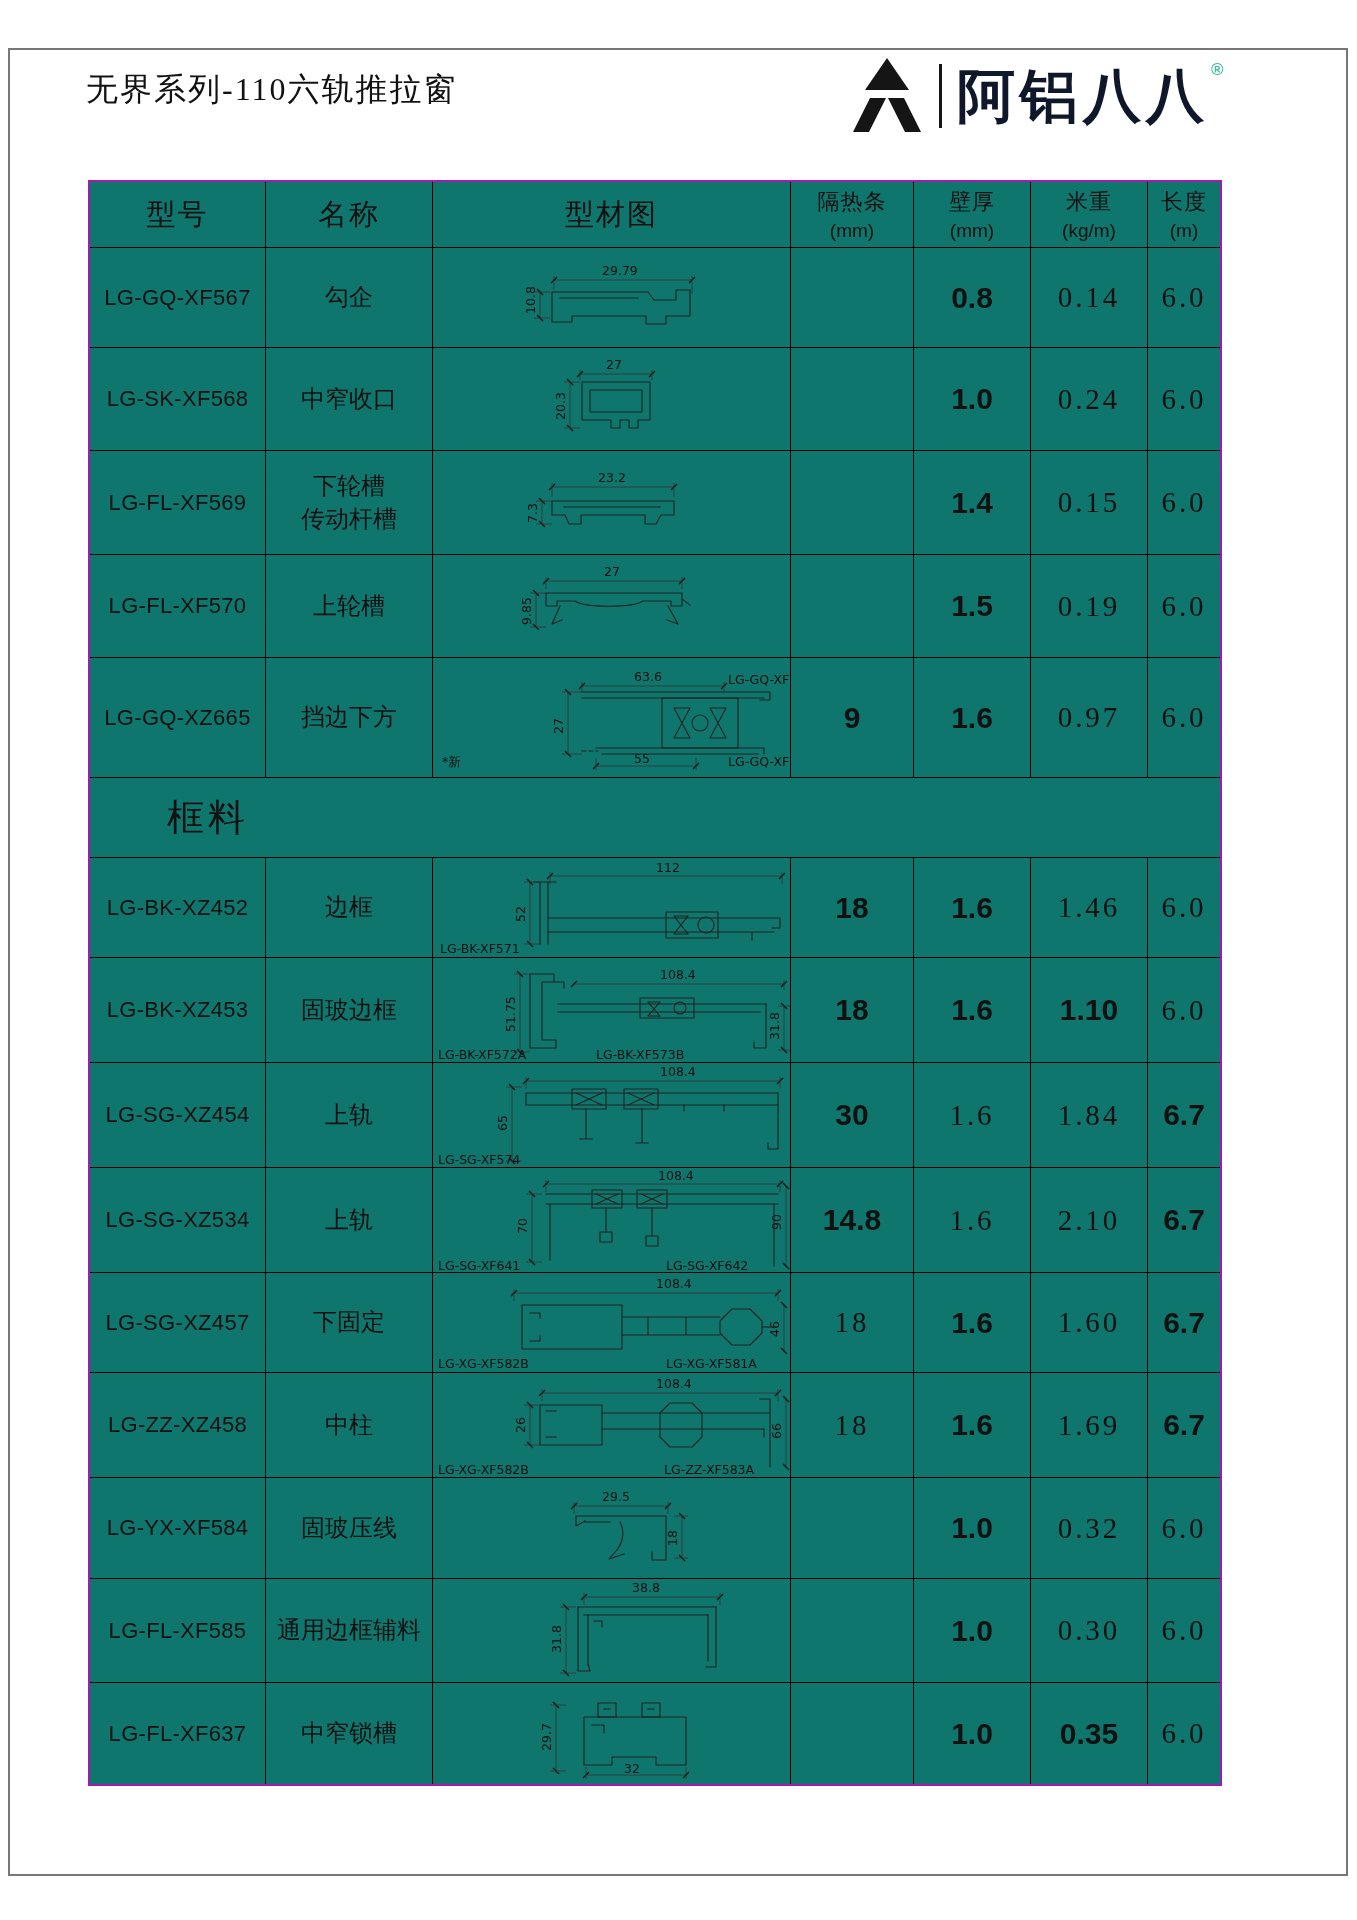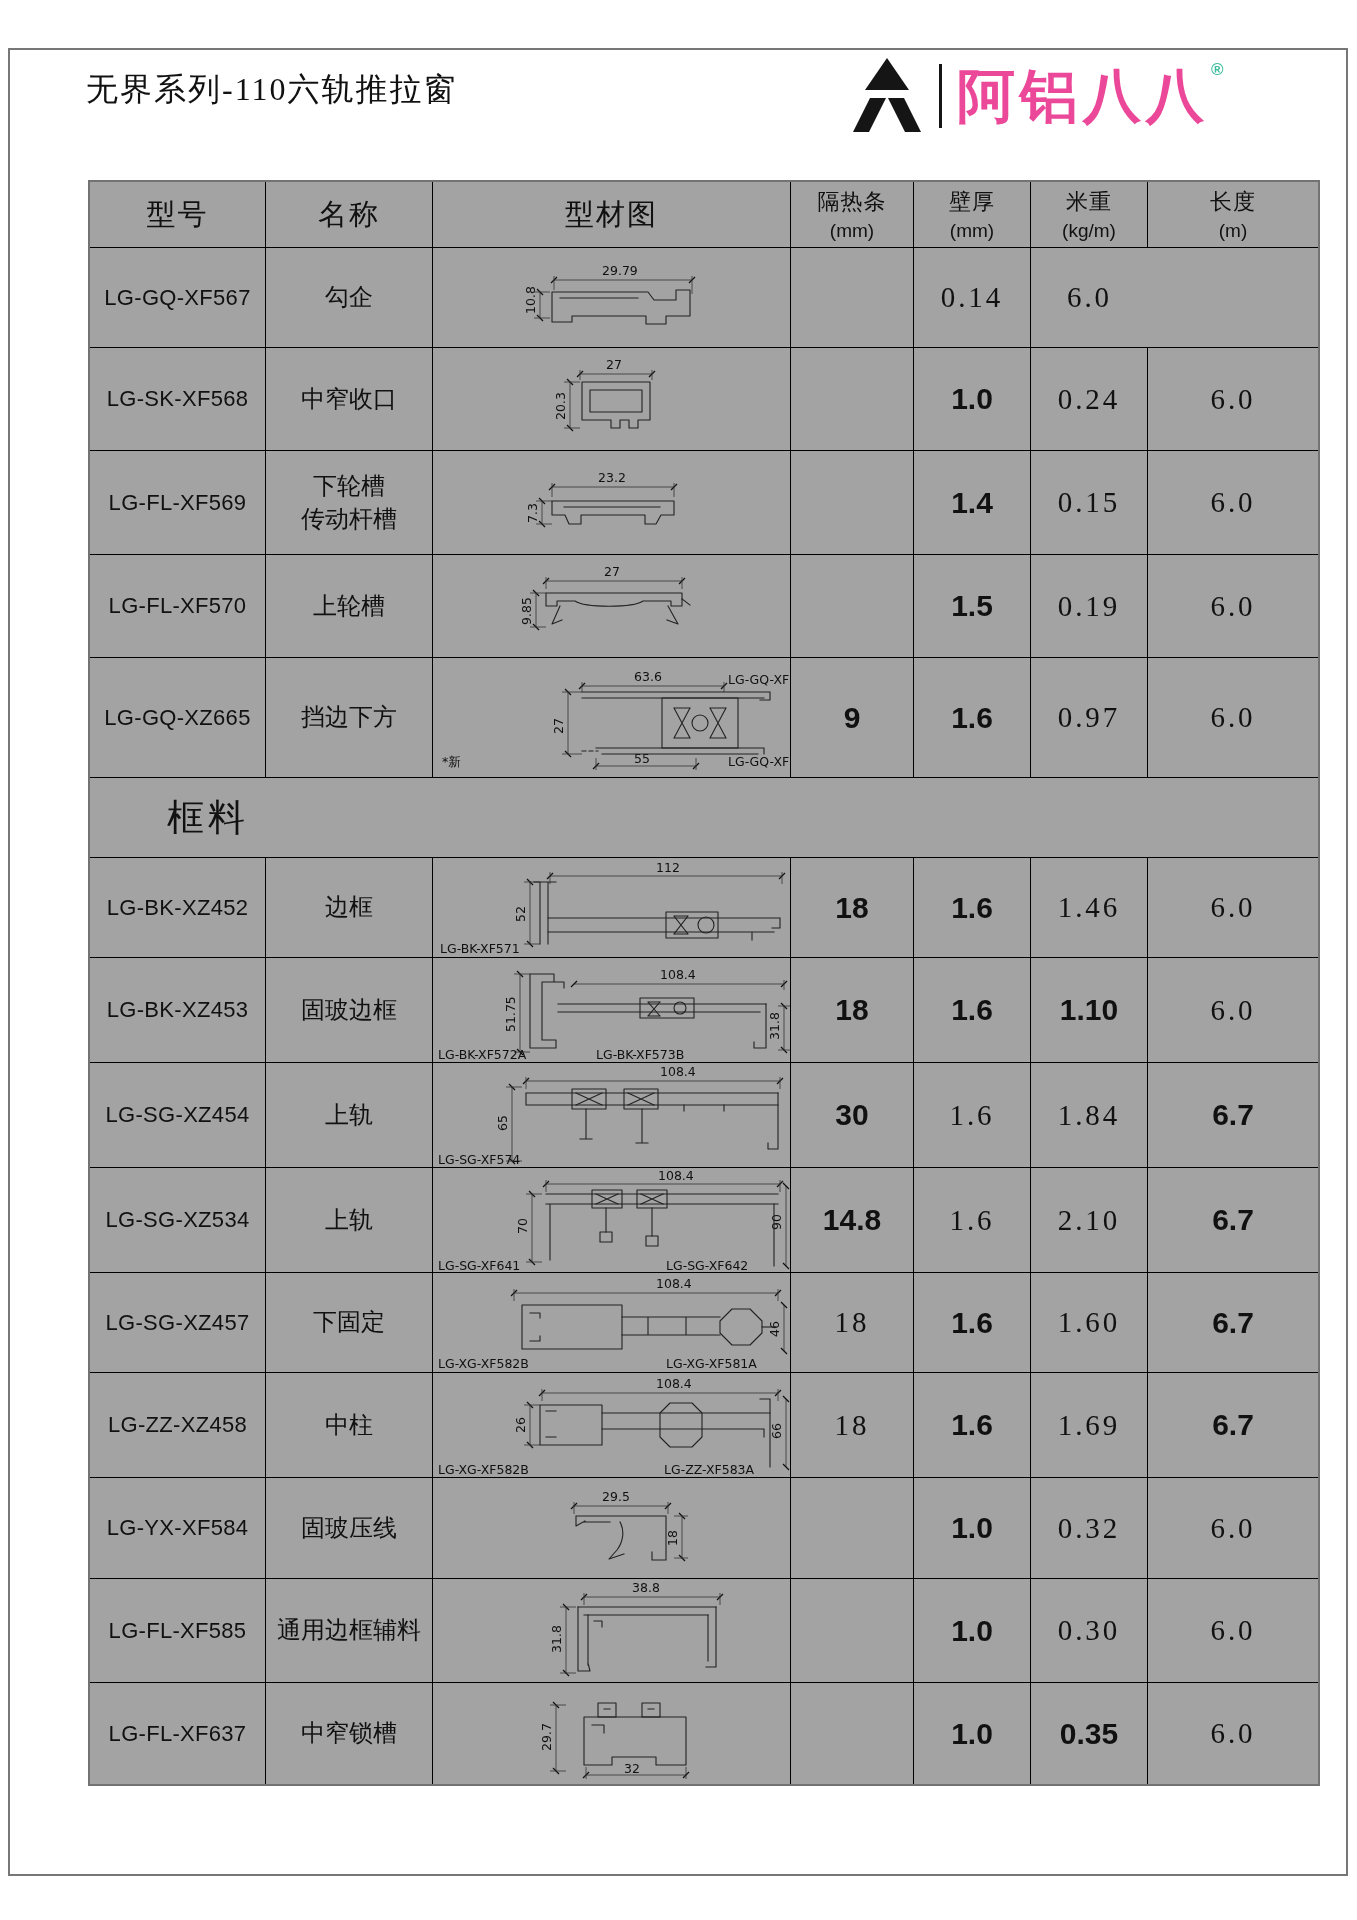--- a/index.html
+++ b/index.html
@@ -3,21 +3,21 @@
 <meta charset="utf-8">
 <style>
   html,body{margin:0;padding:0;background:#fff}
   body{width:1357px;height:1920px;position:relative;font-family:"Liberation Serif",serif;color:#111}
   .frame{position:absolute;left:8px;top:48px;width:1340px;height:1828px;border:2px solid #777;box-sizing:border-box}
   .title{position:absolute;left:86px;top:68px;font-size:32px;letter-spacing:2px;color:#111;white-space:nowrap}
   .logo{position:absolute;left:850px;top:52px;height:88px;display:flex;align-items:center}
   .logo-divider{width:3px;height:64px;background:#151515;margin:0 15px}
   .logo-text{font-family:"Liberation Sans",sans-serif;font-weight:700;font-size:58px;letter-spacing:5px;line-height:1;white-space:nowrap}
   .logo-reg{font-family:"Liberation Sans",sans-serif;font-size:17px;font-weight:700;position:relative;top:-26px;left:2px}
-  .table{position:absolute;left:88px;top:180px;width:1232px;border:2px solid #737373;box-sizing:border-box;background:#a3a3a3}
+  .table{position:absolute;left:88px;top:180px;width:1134px;border:2px solid #a21caf;box-sizing:border-box;background:#0f766e}
   .tr{display:grid;grid-template-columns:176px 167px 358px 123px 117px 117px 1fr;border-bottom:1px solid #000;box-sizing:border-box}
   .tr:last-child{border-bottom:none}
   .td{border-right:1px solid #000;display:flex;align-items:center;justify-content:center;box-sizing:border-box;overflow:hidden;position:relative}
   .td:last-child{border-right:none}
   .h66{height:66px}.h80{height:80px}.h100{height:100px}.h101{height:101px}
   .h103{height:103px}.h104{height:104px}.h105{height:105px}.h120{height:120px}
   .hc{flex-direction:column;gap:3px}
   .hmain{font-size:29px;letter-spacing:2px}
   .hsmall{font-size:22px;letter-spacing:1px}
   .hunit{font-family:"Liberation Sans",sans-serif;font-size:19px}
@@ -51,21 +51,21 @@
 
 <div class="logo">
   <span>
     <svg width="74" height="82" viewBox="0 0 74 82">
       <polygon points="37,5 59,37 15,37" fill="#151515"></polygon>
       <polygon points="20,45 36,45 19,79 3,79" fill="#151515"></polygon>
       <polygon points="38,45 54,45 71,79 55,79" fill="#151515"></polygon>
     </svg>
   </span>
   <span class="logo-divider"></span>
-  <span class="logo-text" style="color:#ec4899">阿铝八八</span>
+  <span class="logo-text" style="color:#0f172a">阿铝八八</span>
   <span class="logo-reg" style="color:#3ebe9e">®</span>
 </div>
 
 <div class="table">
 
   <div class="tr h66">
     <div class="td hc">
         <span class="hmain">型号</span>
       </div>
     <div class="td hc">
@@ -105,20 +105,21 @@
         <path class="dm" d="M120,40 V26 M258,44 V26"></path>
         <text class="dt" x="168" y="25">29.79</text>
         <path class="dm" d="M106,42 V68" marker-start="url(#tk)" marker-end="url(#tk)"></path>
         <path class="dm" d="M100,42 H116 M100,68 H116"></path>
         <text class="dt" x="101" y="64" transform="rotate(-90 101 64)">10.8</text>
         <path class="pl" d="M118,42 h96 l6,8 h22 v-10 h14 v26 h-24 v8 h-20 v-8 h-74 v6 h-20 z"></path>
         <path class="pl" d="M126,48 h78"></path>
       </svg>
     </div>
     <div class="td vb"></div>
+    <div class="td vb">0.8</div>
     <div class="td vs">0.14</div>
     <div class="td vs">6.0</div>
   </div>
 
   <div class="tr h103">
     <div class="td model">
         <span>LG-SK-XF568</span>
       </div>
     <div class="td name">
         <span>中窄收口</span>

